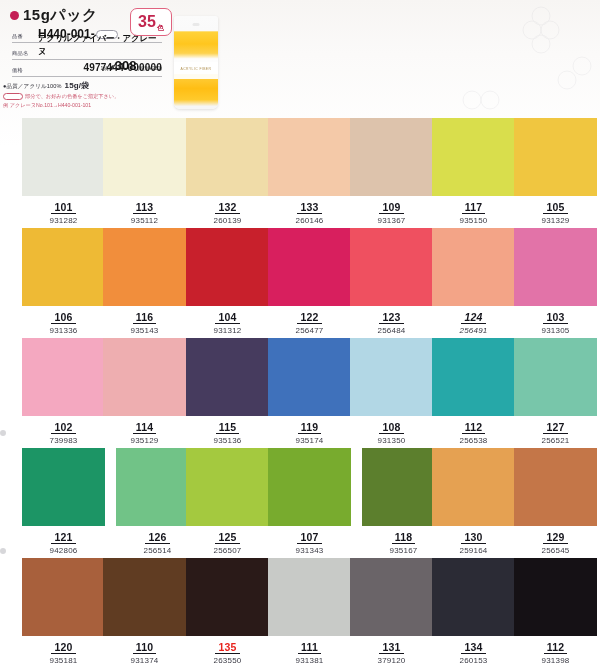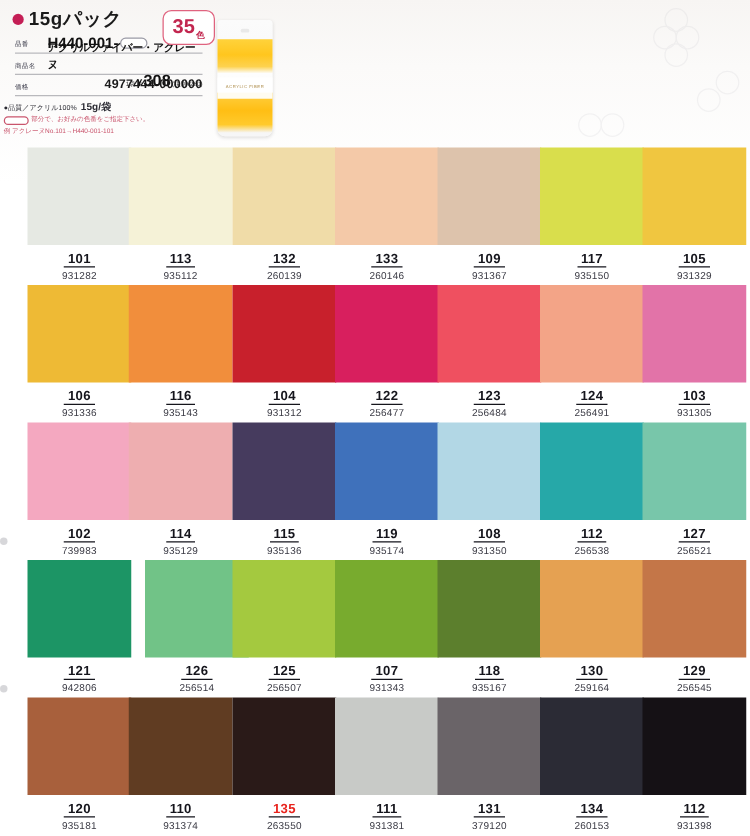--- a/index.html
+++ b/index.html
@@ -453,21 +453,21 @@
             <div class="sku">256477</div>
           </div>
         </div>
         <div class="cell" style="left: 350px;">
           <div class="swatch" style="background: rgb(239, 80, 96);"></div>
           <div class="labels">
             <div><span class="code">123</span></div>
             <div class="sku">256484</div>
           </div>
         </div>
-        <div class="cell" style="left: 432px;">
+        <div class="cell" style="left: 432px; font-style: italic;">
           <div class="swatch" style="background: rgb(243, 164, 135);"></div>
           <div class="labels">
             <div><span class="code">124</span></div>
             <div class="sku">256491</div>
           </div>
         </div>
         <div class="cell" style="left: 514px;">
           <div class="swatch" style="background: rgb(226, 115, 168);"></div>
           <div class="labels">
             <div><span class="code">103</span></div>
@@ -548,21 +548,21 @@
             <div class="sku">256507</div>
           </div>
         </div>
         <div class="cell" style="left: 268px;">
           <div class="swatch" style="background: rgb(120, 171, 46);"></div>
           <div class="labels">
             <div><span class="code">107</span></div>
             <div class="sku">931343</div>
           </div>
         </div>
-        <div class="cell" style="left: 350px;">
+        <div class="cell" style="left: 362px;">
           <div class="swatch" style="background: rgb(92, 127, 45);"></div>
           <div class="labels">
             <div><span class="code">118</span></div>
             <div class="sku">935167</div>
           </div>
         </div>
         <div class="cell" style="left: 432px;">
           <div class="swatch" style="background: rgb(229, 161, 82);"></div>
           <div class="labels">
             <div><span class="code">130</span></div>

